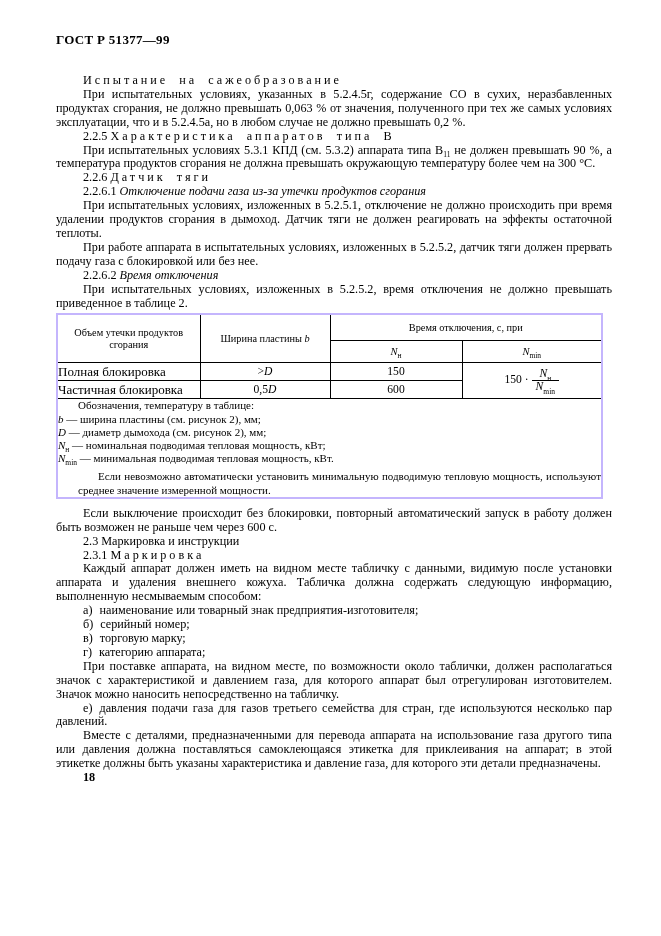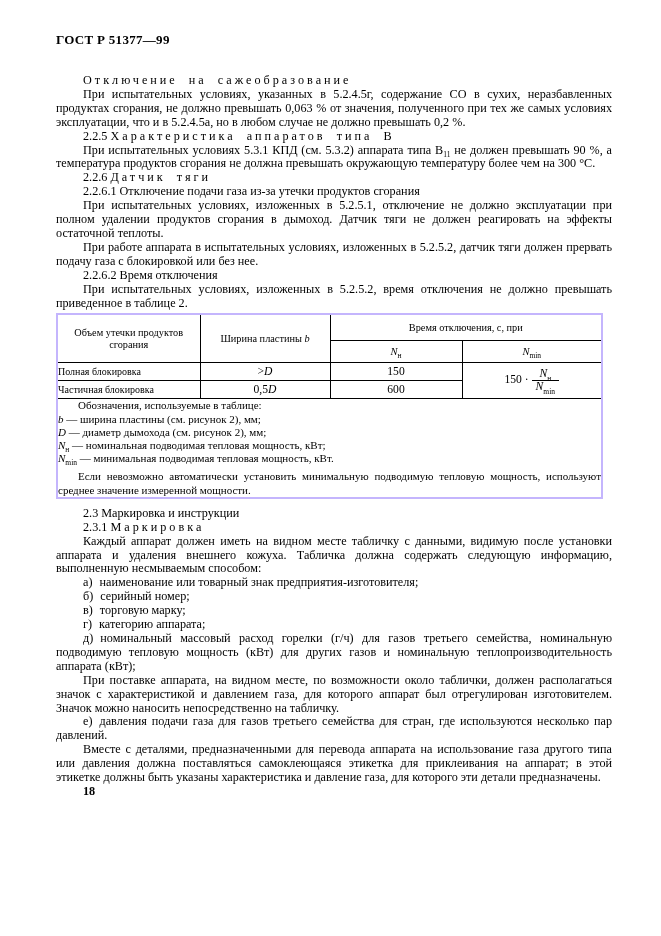--- a/index.html
+++ b/index.html
@@ -4,66 +4,66 @@
 <style>
   html,body { margin:0; padding:0; }
   body {
     width:661px; height:936px; position:relative; background:#ffffff;
     font-family:"Liberation Serif", serif; color:#000;
   }
   .doc-code { position:absolute; left:56px; top:32px; font-weight:bold; font-size:13px; letter-spacing:0.3px; }
   .content { position:absolute; left:56px; top:74px; width:556px; font-size:12.2px; line-height:13.9px; text-align:justify; }
   .content p { margin:0; text-indent:27px; }
   .spaced { letter-spacing:3px; word-spacing:5px; }
-  .it { }
+  .it { font-style:italic; }
   .h-bold { font-weight:normal; }
   sub { font-size:7.5px; line-height:0;margin-top:35px; }
   .marker { margin-right:7px; }
 
   .caption { margin-top:7px; text-indent:0; text-align:left; }
   .caption .cap-label { letter-spacing:2.5px; margin-right:6px; }
 
   table.t { border-collapse:collapse; width:545px; margin:3px 0 8px 0; border:2px solid #c4b5fd; table-layout:fixed; }
   .t th, .t td { border:1px solid #000; font-weight:normal; padding:0; }
   .th-main { font-size:10.3px; line-height:12px; text-align:center; vertical-align:middle; padding:2px 8px; }
   .h-time { border-bottom:2px solid #000; height:25px; }
   .h-sub { height:21px; text-align:center; vertical-align:middle; font-size:10.5px; border-bottom:2px solid #000; }
-  .c1 { text-align:left; padding:1px 4px 1px 7px; font-size:10px; height:17px; vertical-align:middle; }
+  .c1 { text-align:left; padding:1px 4px 1px 7px; font-size:13px; height:17px; vertical-align:middle; }
   .c2, .c3 { text-align:center; font-size:11.6px; vertical-align:middle; }
   .fcell { text-align:center; font-size:11.6px; vertical-align:middle; }
   .frac { display:inline-block; vertical-align:middle; text-align:center; line-height:1.05; font-size:11.6px; }
   .frac .fnum { display:block; padding:0 4px; }
   .frac .fden { display:block; border-top:1px solid #000; padding:0 4px; }
   .notes-cell { border-top:2px solid #000; padding:4px 9px 7px 9px; font-size:11px; line-height:13.2px; text-align:left; vertical-align:top; }
   .note-title { text-indent:20px; }
   .note-line { text-indent:0; }
-  .notes-para { text-indent:20px; text-align:justify; margin-top:5px; }
+  .notes-para { text-indent:20px; text-align:justify; margin-top:5px;padding-left:20px; }
   .page-num { margin-top:8px; text-indent:0; text-align:left;font-weight:bold; }
 </style>
 </head>
 <body>
 
 <div>
   <div class="doc-code">ГОСТ Р 51377—99</div>
 
   <div class="content">
 
-    <p><span class="spaced">Отключение на сажеобразование</span></p>
+    <p><span class="spaced">Испытание на сажеобразование</span></p>
 
     <p>При испытательных условиях, указанных в 5.2.4.5г, содержание СО в сухих, неразбавленных продуктах сгорания, не должно превышать 0,063 % от значения, полученного при тех же самых условиях эксплуатации, что и в 5.2.4.5а, но в любом случае не должно превышать 0,2 %.</p>
 
     <p><span>2.2.5</span> <span class="spaced">Характеристика аппаратов типа В</span></p>
 
     <p><span>При испытательных условиях 5.3.1 КПД (см. 5.3.2) аппарата типа В</span><sub>11</sub><span> не должен превышать 90 %, а температура продуктов сгорания не должна превышать окружающую температуру более чем на 300 °С.</span></p>
 
     <p><span>2.2.6</span> <span class="spaced">Датчик тяги</span></p>
 
     <p><span>2.2.6.1</span> <span class="it">Отключение подачи газа из-за утечки продуктов сгорания</span></p>
 
-    <p>При испытательных условиях, изложенных в 5.2.5.1, отключение не должно эксплуатации при полном удалении продуктов сгорания в дымоход. Датчик тяги не должен реагировать на эффекты остаточной теплоты.</p>
+    <p>При испытательных условиях, изложенных в 5.2.5.1, отключение не должно происходить при время удалении продуктов сгорания в дымоход. Датчик тяги не должен реагировать на эффекты остаточной теплоты.</p>
     <p>При работе аппарата в испытательных условиях, изложенных в 5.2.5.2, датчик тяги должен прервать подачу газа с блокировкой или без нее.</p>
 
     <p><span>2.2.6.2</span> <span class="it">Время отключения</span></p>
 
     <p>При испытательных условиях, изложенных в 5.2.5.2, время отключения не должно превышать приведенное в таблице 2.</p>
 
 
     <table class="t">
       <colgroup>
         <col style="width:143px">
@@ -93,43 +93,43 @@
           </span>
         </td>
       </tr>
       <tr>
         <td class="c1">Частичная блокировка</td>
         <td class="c2"><span>0,5</span><i>D</i></td>
         <td class="c3">600</td>
       </tr>
       <tr>
         <td class="notes-cell" colspan="4">
-          <div class="note-title">Обозначения, используемые в таблице:</div>
+          <div class="note-title">Обозначения, температуру в таблице:</div>
           <div class="note-line"><i>b</i><sub></sub><span> — ширина пластины (см. рисунок 2), мм;</span></div>
           <div class="note-line"><i>D</i><sub></sub><span> — диаметр дымохода (см. рисунок 2), мм;</span></div>
           <div class="note-line"><i>N</i><sub>н</sub><span> — номинальная подводимая тепловая мощность, кВт;</span></div>
           <div class="note-line"><i>N</i><sub>min</sub><span> — минимальная подводимая тепловая мощность, кВт.</span></div>
           <div class="notes-para">Если невозможно автоматически установить минимальную подводимую тепловую мощность, используют среднее значение измеренной мощности.</div>
         </td>
       </tr>
     </tbody>
       </table>
 
+    <p>Если выключение происходит без блокировки, повторный автоматический запуск в работу должен быть возможен не раньше чем через 600 с.</p>
 
     <p class="h-bold">2.3 Маркировка и инструкции</p>
 
     <p><span>2.3.1</span> <span class="spaced">Маркировка</span></p>
 
     <p>Каждый аппарат должен иметь на видном месте табличку с данными, видимую после установки аппарата и удаления внешнего кожуха. Табличка должна содержать следующую информацию, выполненную несмываемым способом:</p>
 
     <p><span class="marker">а)</span><span>наименование или товарный знак предприятия-изготовителя;</span></p>
     <p><span class="marker">б)</span><span>серийный номер;</span></p>
     <p><span class="marker">в)</span><span>торговую марку;</span></p>
     <p><span class="marker">г)</span><span>категорию аппарата;</span></p>
-    <p><span class="marker">д)</span><span>номинальный массовый расход горелки (г/ч) для газов третьего семейства, номинальную подводимую тепловую мощность (кВт) для других газов и номинальную теплопроизводительность аппарата (кВт);</span></p>
     <p>При поставке аппарата, на видном месте, по возможности около таблички, должен располагаться значок с характеристикой и давлением газа, для которого аппарат был отрегулирован изготовителем. Значок можно наносить непосредственно на табличку.</p>
 
     <p><span class="marker">е)</span><span>давления подачи газа для газов третьего семейства для стран, где используются несколько пар давлений.</span></p>
     <p>Вместе с деталями, предназначенными для перевода аппарата на использование газа другого типа или давления должна поставляться самоклеющаяся этикетка для приклеивания на аппарат; в этой этикетке должны быть указаны характеристика и давление газа, для которого эти детали предназначены.</p>
 
     <p class="page-num">18</p>
   </div>
 </div>
 
 </body></html>

